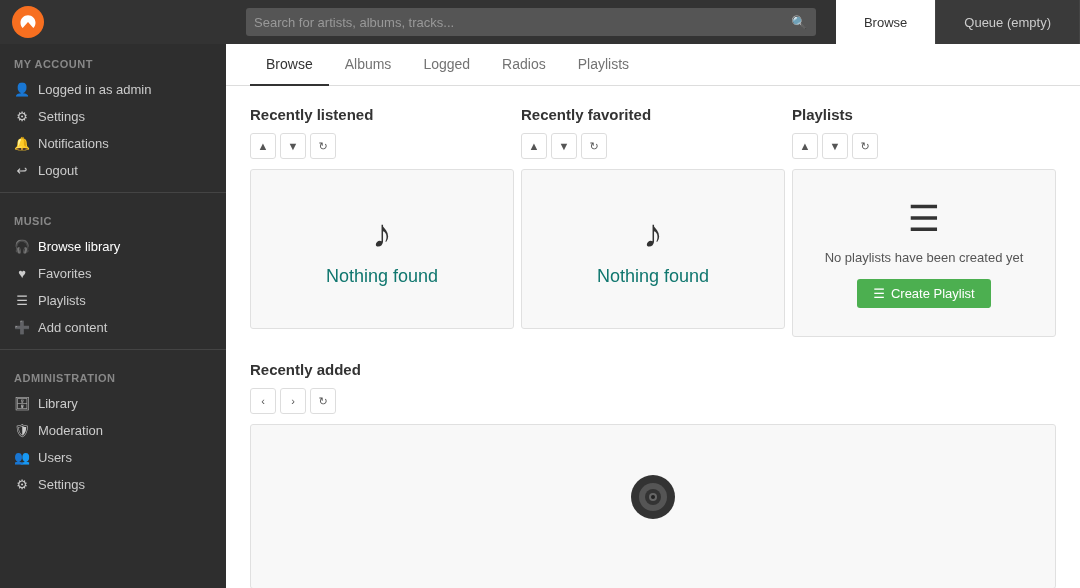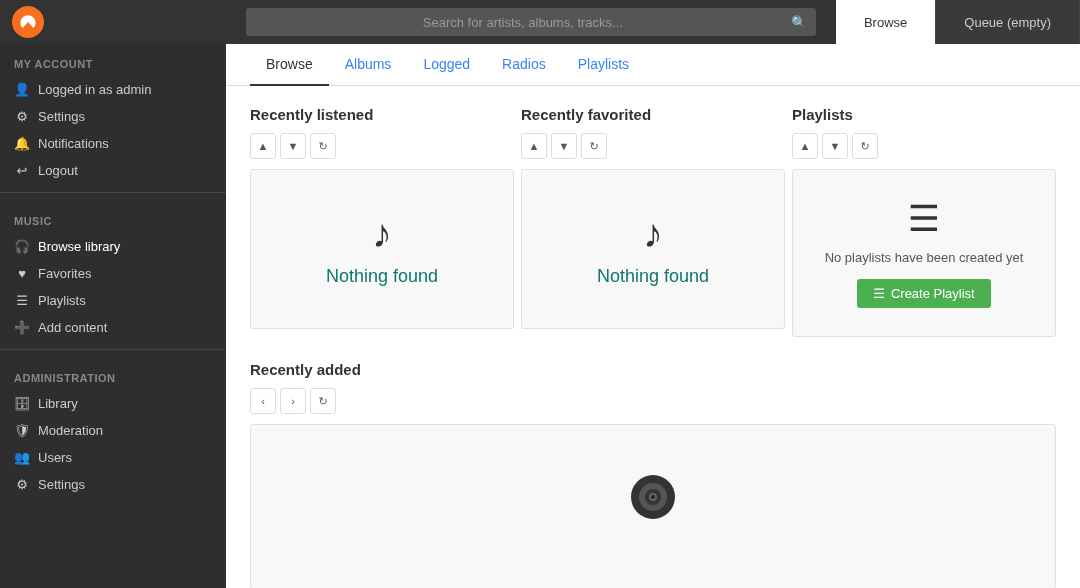--- a/index.html
+++ b/index.html
@@ -13,21 +13,21 @@
       width: 226px; display: flex; align-items: center; padding: 0 12px; gap: 8px; flex-shrink: 0;
     }
     .logo-icon {
       width: 32px; height: 32px; background: #f76f20; border-radius: 50%; display: flex; align-items: center; justify-content: center; flex-shrink: 0;
     }
     .logo-icon svg { fill: white; }
     .search-bar {
       flex: 1; display: flex; align-items: center; background: #555; border-radius: 3px; padding: 0 8px; height: 28px; margin: 0 12px;
     }
     .search-bar input {
-      background: transparent; border: none; outline: none; color: #fef9c3; font-size: 13px; flex: 1; text-align: center;
+      background: transparent; border: none; outline: none; color: #fef9c3; font-size: 13px; flex: 1;
     }
     .search-bar input::placeholder { color: #999; }
     .search-icon { color: #999; font-size: 13px; }
 
     
     .tab-btns {
       display: flex; height: 44px; flex-shrink: 0;
     }
     .tab-btn {
       background: #3a3a3a; color: #ccc; border: none; padding: 0 28px; cursor: pointer; font-size: 13px; height: 100%; border-right: 1px solid #444;
@@ -56,21 +56,21 @@
     
     .content {
       flex: 1; overflow-y: auto; padding: 0;
     }
 
     
     .nav-tabs {
       display: flex; border-bottom: 1px solid #ddd; padding: 0 24px; background: #fff; flex-shrink: 0;
     }
     .nav-tab {
-      padding: 12px 16px; font-size: 14px; color: #3b82f6; cursor: pointer; border-bottom: 2px solid transparent; margin-bottom: -1px;
+      padding: 12px 16px; font-size: 14px; color: #737373; cursor: pointer; border-bottom: 2px solid transparent; margin-bottom: -1px;
     }
     .nav-tab.active { color: #333; border-bottom: 2px solid #333; font-weight: 500; }
 
     
     .browse-content { padding: 20px 24px; }
 
     
     .sections-row {
       display: grid; grid-template-columns: 1fr 1fr 1fr; gap: 7px; margin-bottom: 24px;
     }

